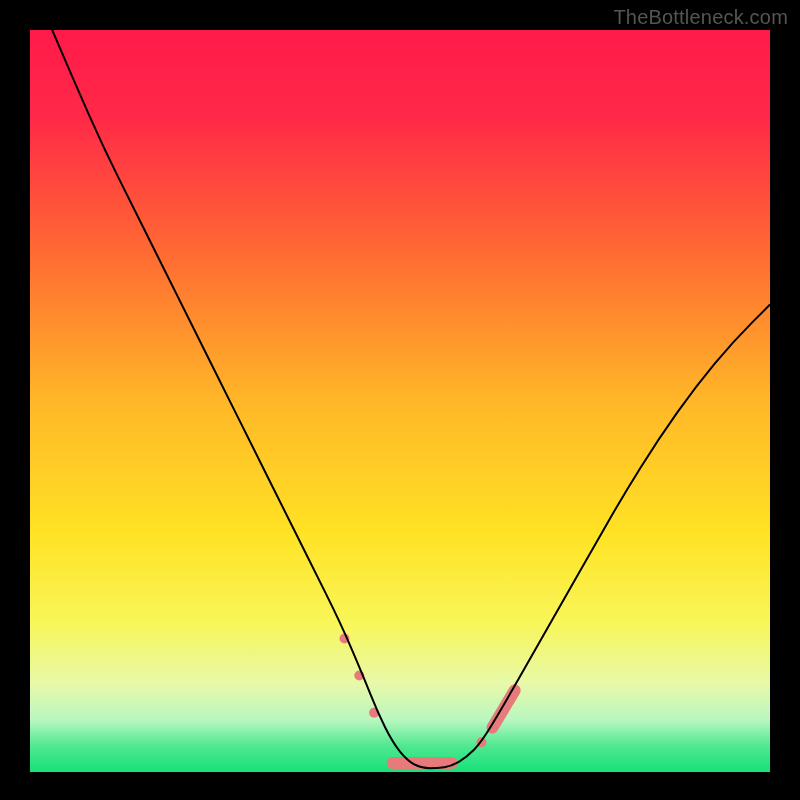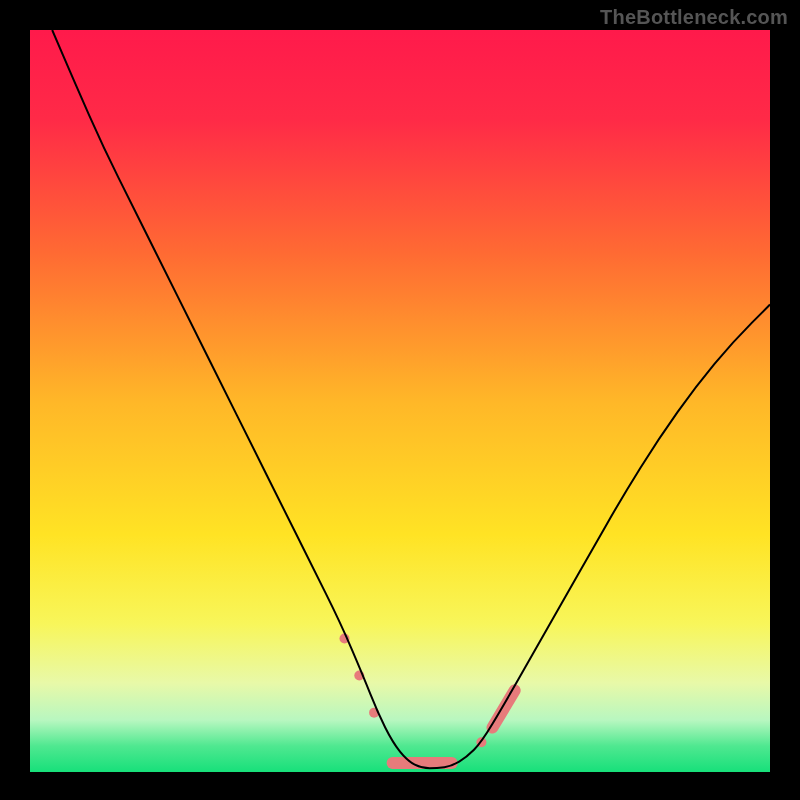--- a/index.html
+++ b/index.html
@@ -16,21 +16,21 @@
     width: 800px;
     height: 800px;
     background: #000;
   }
   .watermark {
     position: absolute;
     top: 6px;
     right: 12px;
     color: #555;
     font-size: 20px;
-    font-weight: 700;
+    font-weight: 400;
     letter-spacing: 0.2px;
     z-index: 10;
   }
   svg.plot {
     position: absolute;
     left: 0;
     top: 0;
   }
 </style>
 </head>

